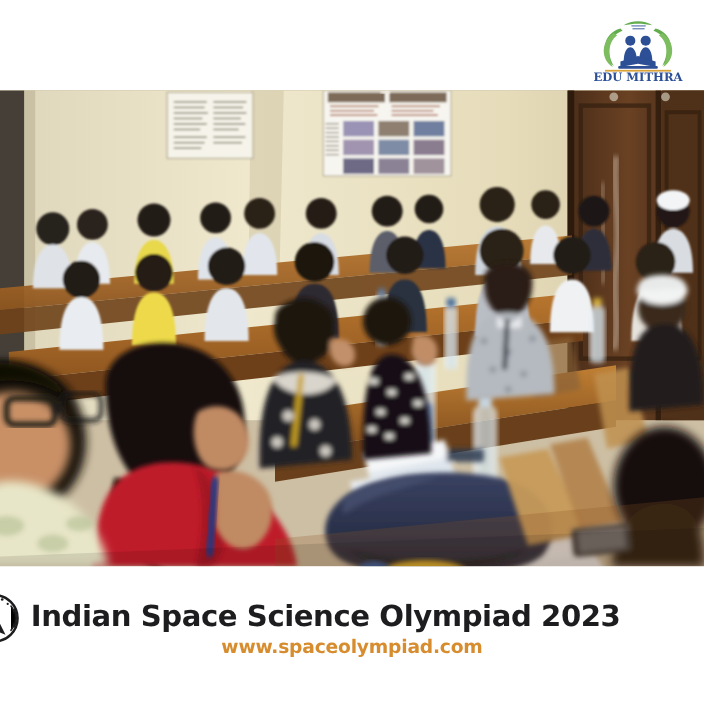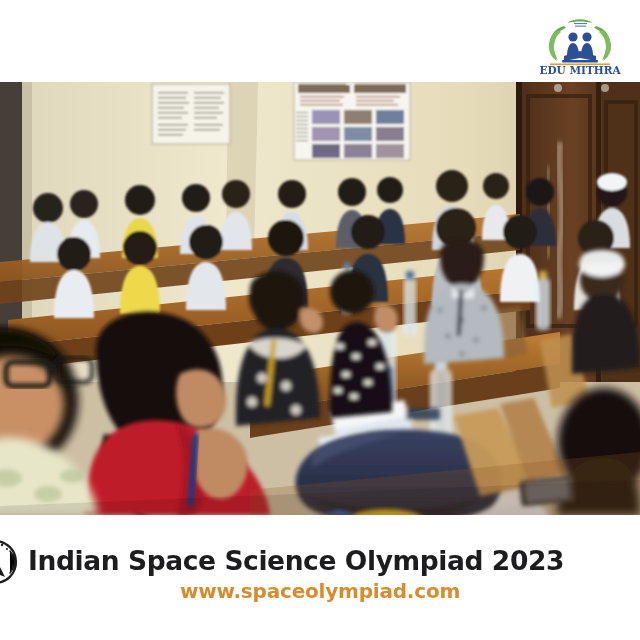--- a/index.html
+++ b/index.html
@@ -14,21 +14,21 @@
   
   .photo{position:absolute;left:0;top:82px;width:640px;height:433px;overflow:hidden;background:#cdbfa4;}
   .photo svg{position:absolute;left:0;top:0;width:640px;height:433px;display:block;}
 
   
   .footer{position:absolute;left:0;top:515px;width:640px;height:125px;background:#ffffff;}
   .title-row{position:absolute;left:0;top:22px;width:536px;display:flex;align-items:center;justify-content:center;gap:10px;text-align:center;}
   .isro-emblem{width:46px;height:48px;flex:0 0 auto;}
   .isro-emblem svg{display:block;width:46px;height:48px;}
   .event-title{font-family:"DejaVu Sans","Liberation Sans",sans-serif;font-size:26.5px;font-weight:bold;color:#1d1d1f;letter-spacing:-0.4px;white-space:nowrap;line-height:1;}
-  .event-url{position:absolute;left:0;top:66px;width:640px;text-align:center;font-family:"DejaVu Sans","Liberation Sans",sans-serif;font-size:20px;font-weight:bold;color:#d78c2e;letter-spacing:-0.2px;line-height:1;}
+  .event-url{position:absolute;left:0;top:66px;width:640px;text-align:center;font-family:"DejaVu Sans","Liberation Sans",sans-serif;font-size:17px;font-weight:bold;color:#d78c2e;letter-spacing:-0.2px;line-height:1;}
 </style>
 </head>
 <body>
 
 <div class="card">
 
   <div class="header">
     <div class="brand-logo">
       <svg viewBox="0 0 92 70" xmlns="http://www.w3.org/2000/svg">
         <rect x="0" y="0" width="92" height="70" fill="#ffffff"></rect>

